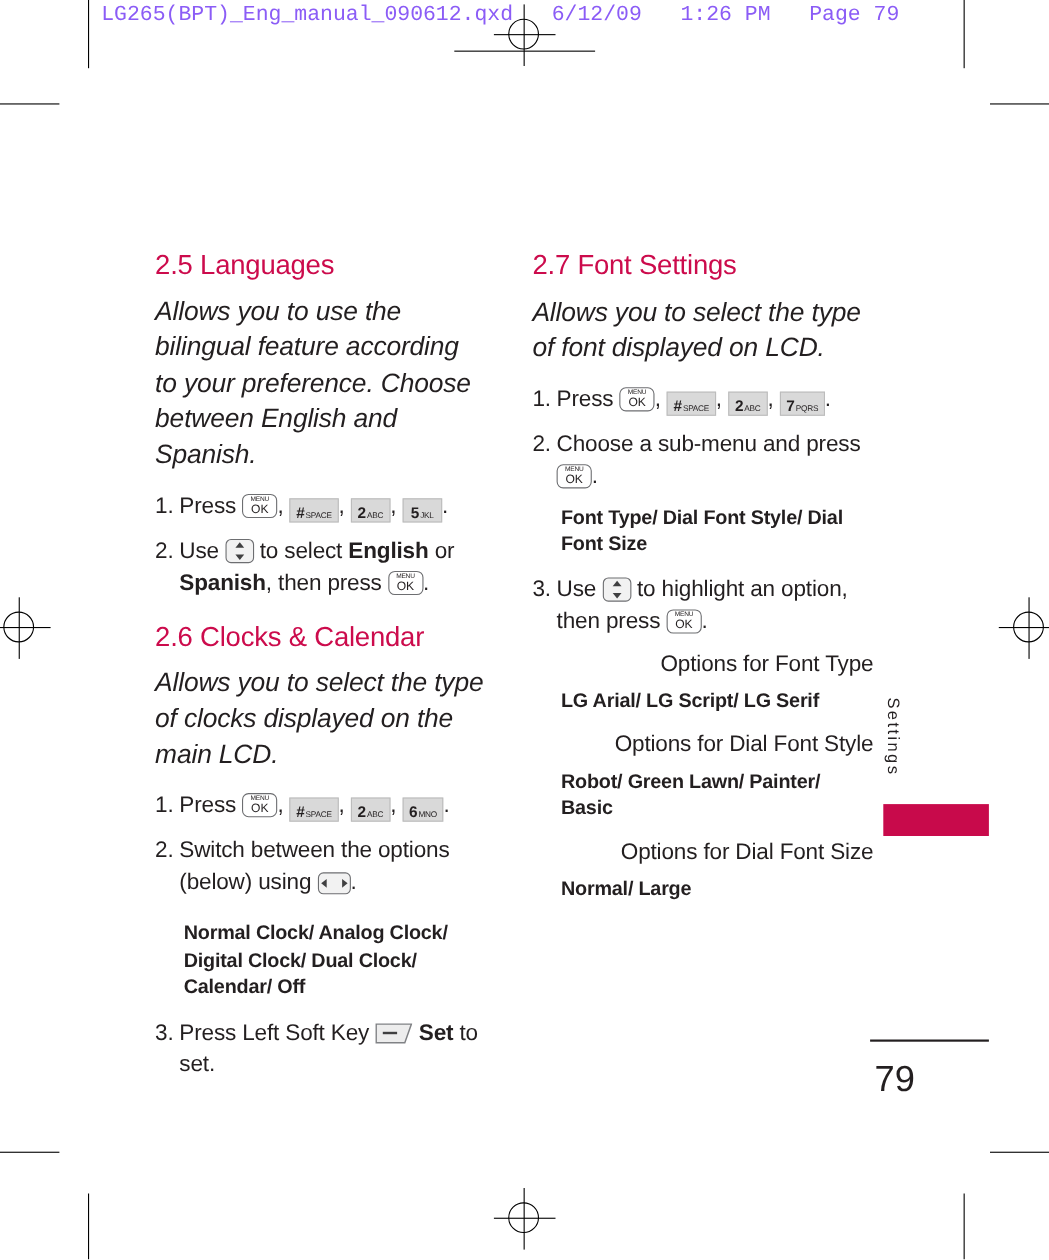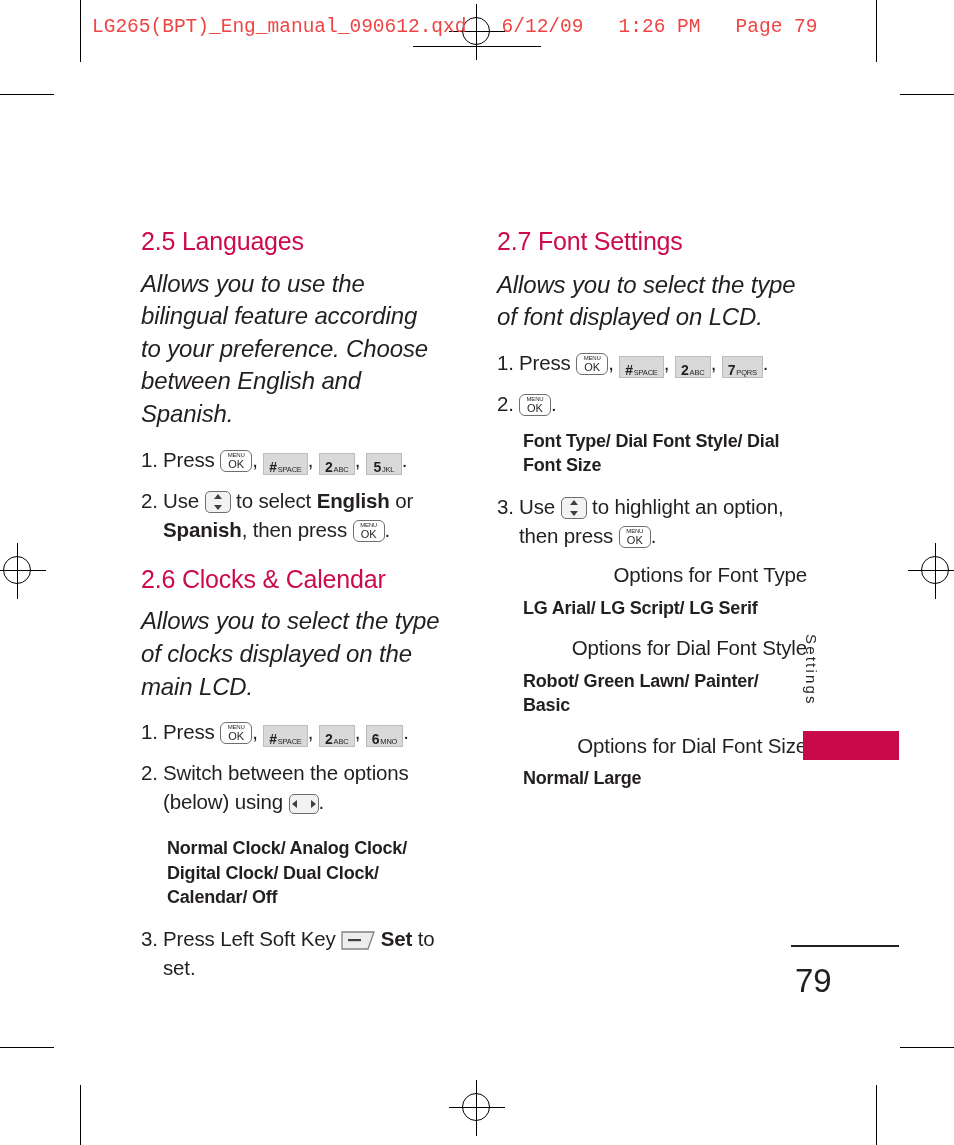--- a/index.html
+++ b/index.html
@@ -39,37 +39,37 @@
   }
   .regmark .ch {
     position: absolute; left: 0; top: 27px;
     width: 56px; height: 1px; background: #000;
   }
 
   
   .slug {
     position: absolute;
     left: 92px;
-    top: 16px;
+    top: 2px;
     font-family: "Liberation Mono", monospace;
     font-size: 19.5px;
     letter-spacing: 0px;
     white-space: pre;
-    color: #ef4444;
+    color: #8b5cf6;
   }
 
   
   .page { position: absolute; left: 0; top: 0; width: 954px; height: 940px; }
 
   .col {
     position: absolute;
     top: 228px;
   }
   .col-left  { left: 141px; width: 302px; }
-  .col-right { left: 497px; width: 310px; }
+  .col-right { left: 484px; width: 310px; }
 
   h2.sec {
     margin: 0 0 12px 0;
     font-size: 25px;
     font-weight: normal;
     color: #cc0b4c;
     letter-spacing: -0.2px;
     line-height: 1.1;
   }
   .col-right h2.sec { margin-bottom: 13px; }
@@ -373,20 +373,21 @@
         <span class="key key-menuok"><span class="l1">MENU</span><span class="l2">OK</span></span><span>,</span>
         <span class="key key-pad"><span class="big">#</span><span class="sml">SPACE</span></span><span>,</span>
         <span class="key key-pad"><span class="big">2</span><span class="sml">ABC</span></span><span>,</span>
         <span class="key key-pad"><span class="big">7</span><span class="sml">PQRS</span></span><span>.</span>
       </span>
     </div>
 
     <div class="step">
       <span class="num">2.</span>
       <span class="txt">
+        <span>Choose a sub-menu and press</span>
         <span class="key key-menuok"><span class="l1">MENU</span><span class="l2">OK</span></span><span>.</span>
       </span>
     </div>
 
     <div class="opts">Font Type/ Dial Font Style/ Dial Font Size</div>
 
     <div class="step">
       <span class="num">3.</span>
       <span class="txt">
         <span>Use</span>

